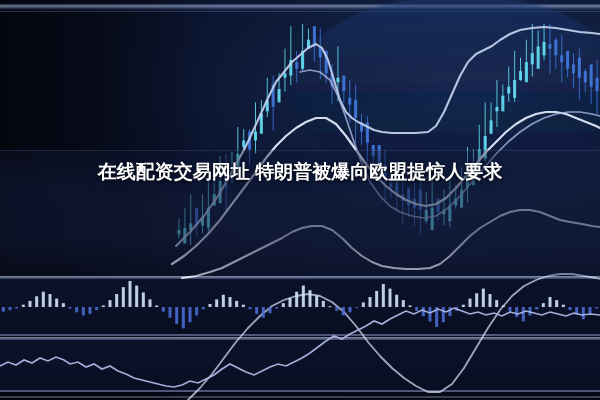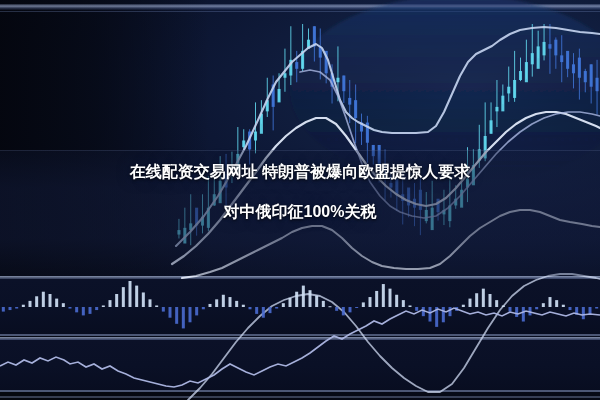--- a/index.html
+++ b/index.html
@@ -59,21 +59,21 @@
     white-space:nowrap;pointer-events:none;
     font-weight:700;
   }
 
   
   .headline{
     position:absolute;left:0;top:152px;width:600px;
     text-align:center;
     color:#ffffff;
     font-weight:700;
-    font-size:16px;
+    font-size:19px;
     line-height:40px;
     letter-spacing:0px;
     text-shadow:0 1px 3px rgba(0,0,0,.85),0 0 14px rgba(10,20,50,.8);
   }
   .headline .l2{display:block;}
   .headline-scrim{
     position:absolute;left:0;top:150px;width:600px;height:126px;
     background:linear-gradient(180deg,rgba(17,26,56,.30) 0%,rgba(19,28,60,.52) 30%,rgba(19,28,60,.52) 70%,rgba(16,24,52,.26) 100%);
   }
   .headline-topline{
@@ -369,16 +369,15 @@
       <path stroke="#aeb8e4" stroke-width="1.6" opacity=".95" filter="url(#soft)" d="M0,366 L8,362 L16,365 L24,360 L32,363 L40,358 L48,361 L56,357 L64,360 L70,364 L78,362 L86,367 L94,364 L102,369 L110,366 L118,371 L126,374 L134,378 L142,380 L150,382 L158,384 L166,386 L174,387 L182,385 L190,381 L198,383 L206,379 L214,375 L222,369 L230,364 L238,368 L246,372 L254,375 L262,371 L270,367 L278,364 L286,366 L294,362 L302,358 L310,353 L318,347 L326,341 L334,336 L342,339 L350,334 L358,330 L366,326 L374,321 L382,324 L390,319 L398,315 L406,311 L414,314 L422,310 L430,313 L438,309 L446,312 L454,308 L462,311 L470,314 L478,312 L486,315 L494,313 L502,316 L510,312 L518,314 L526,311 L534,313 L542,315 L550,312 L558,314 L566,316 L574,313 L582,315 L590,314 L600,315"></path>
     </g>
   </svg>
 
   <div class="headline-scrim"></div>
   <div class="headline-topline"></div>
 
 
   <div class="headline">
     <span>在线配资交易网址 特朗普被爆向欧盟提惊人要求</span>
-    <span class="l2">对中俄印征100%关税</span>
   </div>
 
 </div>
 
 </body></html>

